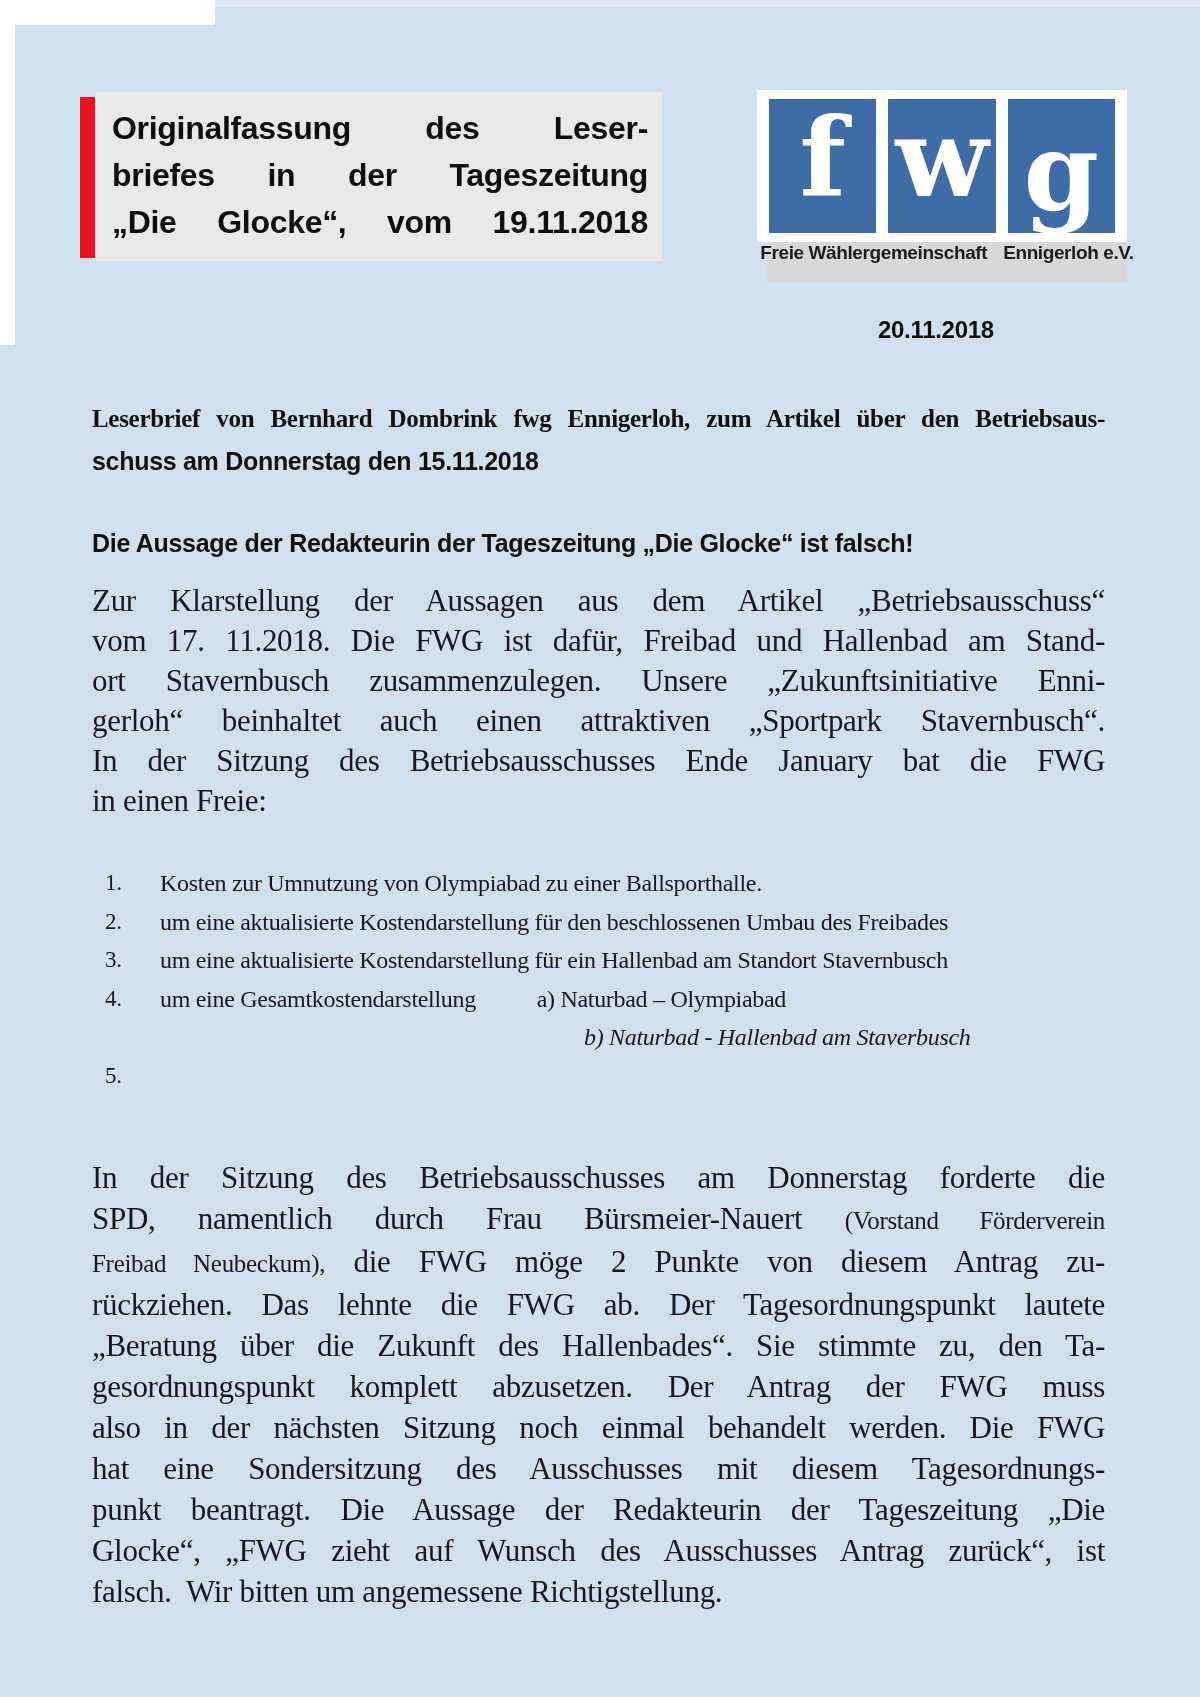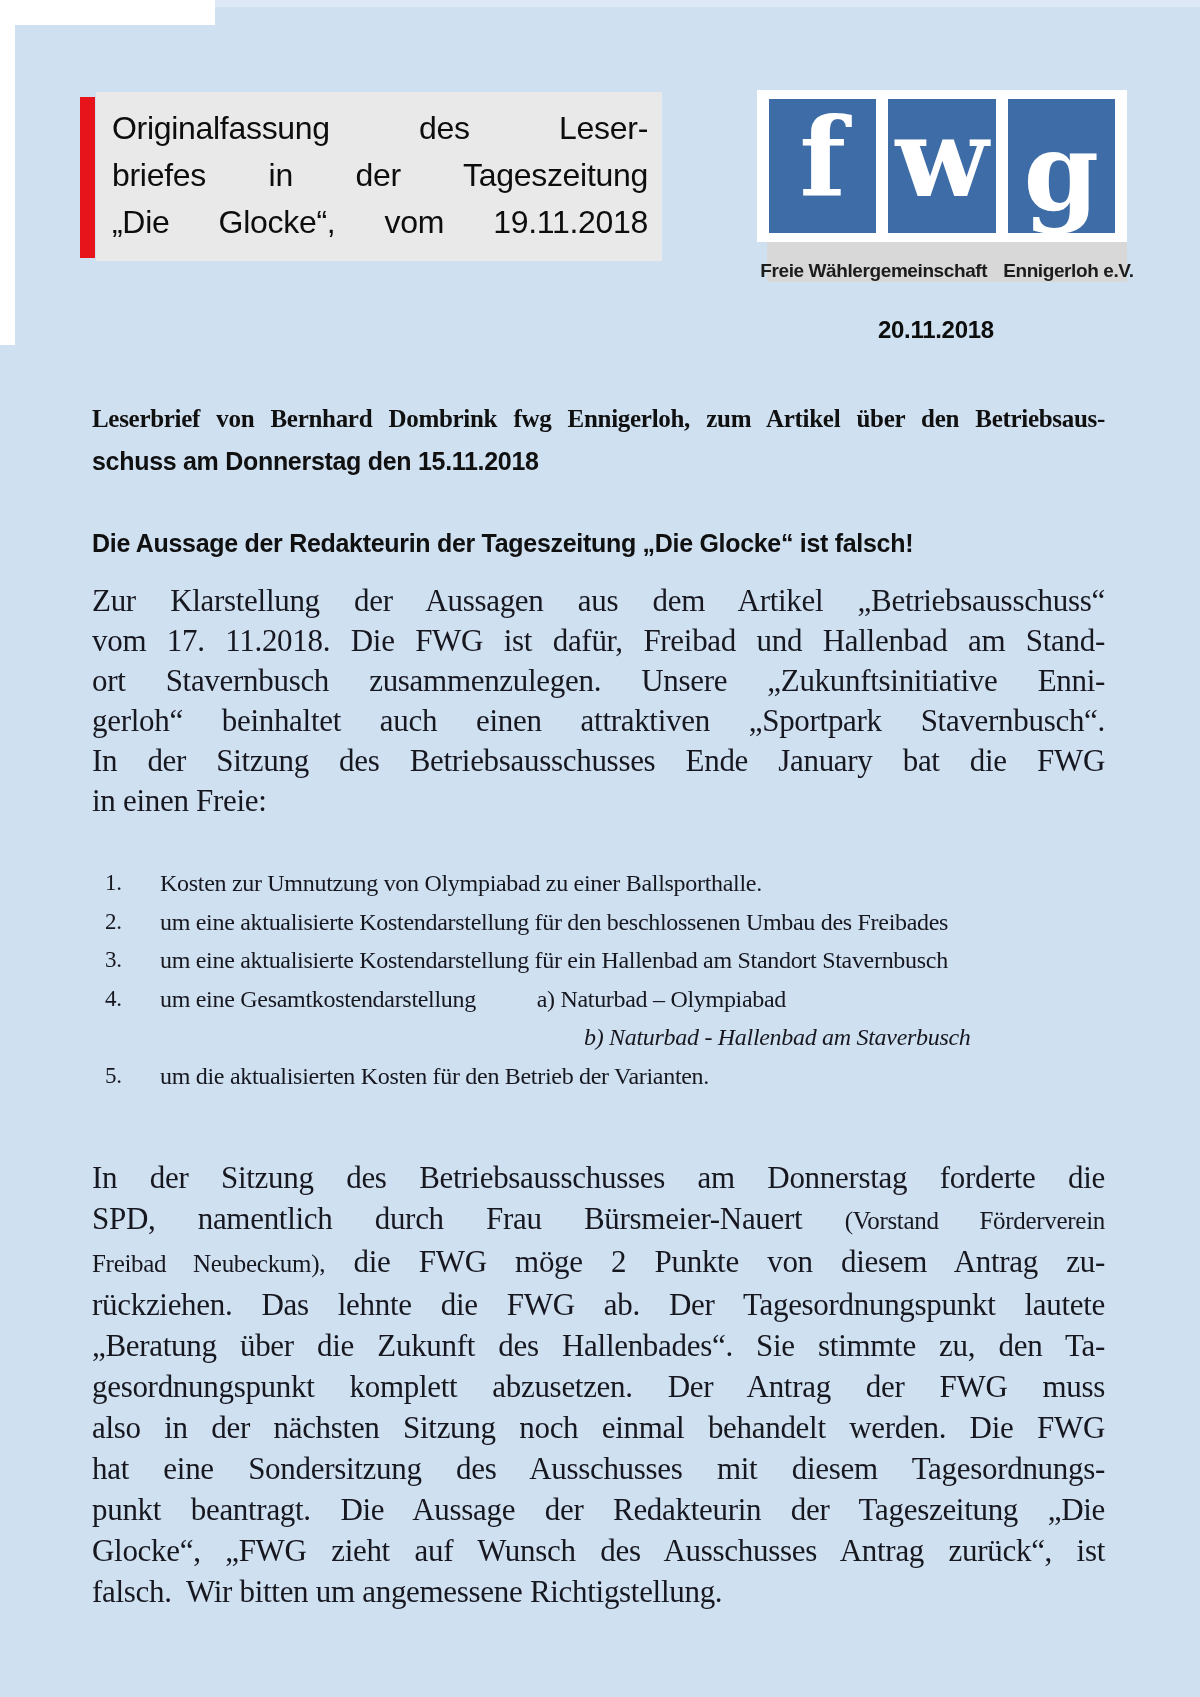--- a/index.html
+++ b/index.html
@@ -22,21 +22,21 @@
   
   .banner { position: absolute; left: 80px; top: 92px; display: flex; }
   .banner-bar { width: 15px; height: 161px; background: #e8141c; margin-top: 5px; flex: 0 0 15px; }
   .banner-box {
     margin-left: 1px;
     width: 536px;
     background: #e9e9e9;
     padding: 13px 14px 15px 16px;
   }
   .banner-line {
-    font-size: 32px; font-weight: normal; color: #0d0d0d;
+    font-size: 32px; font-weight: bold; color: #0d0d0d;
     line-height: 47px; letter-spacing: -0.3px;
     text-align: justify; text-align-last: justify;
   }
 
   
   .logo { position: absolute; left: 757px; top: 90px; width: 370px; }
   .logo-box {
     background: #ffffff; padding: 9px 12px;
     display: flex; gap: 12px; box-sizing: border-box;
   }
@@ -45,21 +45,21 @@
     display: flex; align-items: center; justify-content: center;
   }
   .logo-letter {
     font-family: "DejaVu Serif", serif; font-weight: bold;
     color: #ffffff; font-size: 108px; line-height: 100px;
     transform: translateY(-8px);
   }
   .logo-square:last-child .logo-letter { transform: translateY(6px); }
   .logo-caption {
     margin-left: 10px; width: 360px; height: 40px; background: #d8d8d8;
-    display: flex; align-items: flex-end; justify-content: center; gap: 16px;
+    display: flex; align-items: flex-start; justify-content: center; gap: 16px;
     box-sizing: border-box;
   }
   .logo-caption span {
     font-size: 19px; font-weight: bold; color: #1c1c1c; letter-spacing: -0.4px;
     white-space: nowrap;
   }
 
   
   .doc-date {
     position: absolute; left: 878px; top: 316px;
@@ -171,21 +171,20 @@
     <div class="li-row">
       <span class="li-num">4.</span>
       <span>um eine Gesamtkostendarstellung</span>
       <span class="opt-a">a) Naturbad – Olympiabad</span>
     </div>
     <div class="li-row li-optb">
       <span>b) Naturbad - Hallenbad am Staverbusch</span>
     </div>
     <div class="li-row">
       <span class="li-num">5.</span>
-      <span>um die aktualisierten Kosten für den Betrieb der Varianten.</span>
     </div>
   </div>
 
   <div class="serif-par p2">
     <div class="serif-line jlast">In der Sitzung des Betriebsausschusses am Donnerstag forderte die</div>
     <div class="serif-line jlast">
       <span>SPD, namentlich durch Frau Bürsmeier-Nauert </span><span class="small-note">(Vorstand Förderverein</span>
     </div>
     <div class="serif-line jlast">
       <span class="small-note">Freibad Neubeckum),</span><span> die FWG möge 2 Punkte von diesem Antrag zu-</span>

